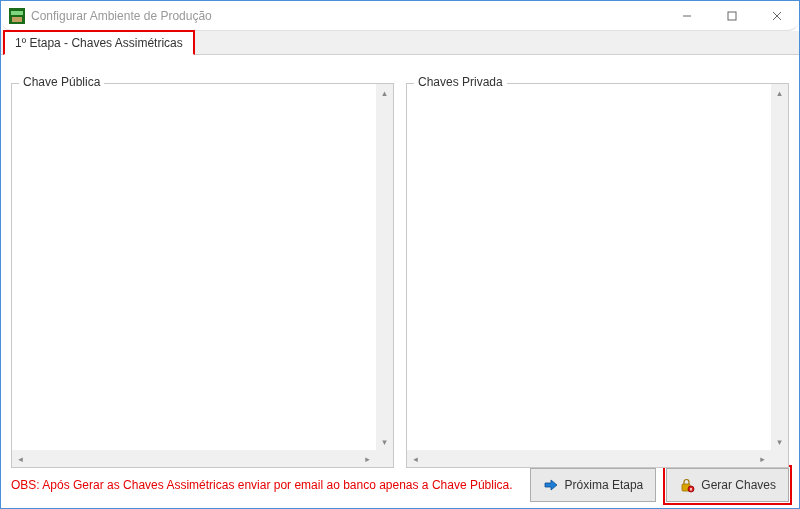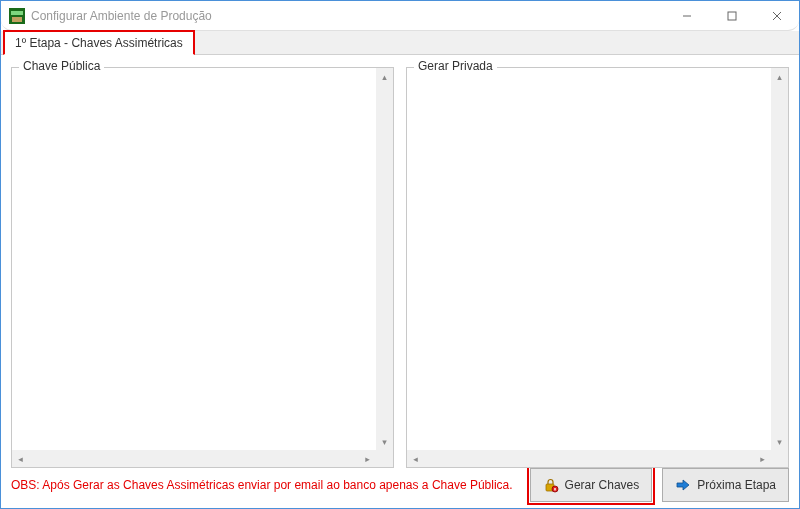--- a/index.html
+++ b/index.html
@@ -63,21 +63,21 @@
       color: #333;
       margin-left: 2px;
       position: relative;
       top: 1px;
     }
     .tab.highlighted {
       border: 2px solid #e60000;
       border-bottom: 1px solid #fff;
     }
     .content {
-      padding: 6px 10px 6px 10px;
+      padding: 22px 10px 6px 10px;
       height: calc(100% - 30px - 24px);
       display: flex;
       flex-direction: column;
     }
     .panels {
       display: flex;
       gap: 12px;
       flex: 1;
       min-height: 0;
     }
@@ -247,21 +247,21 @@
           <div class="h-scroll">
             <div class="scroll-arrow">◂</div>
             <div class="scroll-arrow">▸</div>
           </div>
           <div class="corner"></div>
         </div>
       </div>
     </div>
 
     <div class="panel">
-      <span class="panel-label">Gerar Privada</span>
+      <span class="panel-label">Chaves Privada</span>
       <div class="panel-box">
         <div class="textarea-wrap">
           <textarea class="key-area" readonly="" style=""></textarea>
           <div class="v-scroll">
             <div class="scroll-arrow">▴</div>
             <div class="scroll-arrow">▾</div>
           </div>
           <div class="h-scroll">
             <div class="scroll-arrow">◂</div>
             <div class="scroll-arrow">▸</div>
@@ -270,33 +270,33 @@
         </div>
       </div>
     </div>
 
   </div>
 
   <div class="footer">
     <div class="obs-text">
       <div>OBS: Após Gerar as Chaves Assimétricas enviar por email ao banco apenas a Chave Pública.</div>
     </div>
+    <div class="btn">
+      <span class="icon-arrow">
+        <svg width="16" height="16" viewBox="0 0 16 16">
+          <path d="M2 6 H8 V3 L14 8 L8 13 V10 H2 Z" fill="#1e7dd6" stroke="#0f4f8d" stroke-width="0.8"></path>
+        </svg>
+      </span>
+      <span>Próxima Etapa</span>
+    </div>
     <div class="btn highlighted">
       <span class="icon-lock">
         <svg width="16" height="16" viewBox="0 0 16 16">
           <rect x="3" y="7" width="8" height="7" rx="1" fill="#d9a400" stroke="#a07000" stroke-width="0.8"></rect>
           <path d="M5 7 V5 a2.5 2.5 0 0 1 5 0 V7" fill="none" stroke="#a07000" stroke-width="1.2"></path>
           <circle cx="12" cy="12" r="3" fill="#e02020" stroke="#8a0000" stroke-width="0.8"></circle>
           <rect x="11.3" y="11" width="1.4" height="2.5" fill="#fff"></rect>
         </svg>
       </span>
       <span>Gerar Chaves</span>
     </div>
-    <div class="btn">
-      <span class="icon-arrow">
-        <svg width="16" height="16" viewBox="0 0 16 16">
-          <path d="M2 6 H8 V3 L14 8 L8 13 V10 H2 Z" fill="#1e7dd6" stroke="#0f4f8d" stroke-width="0.8"></path>
-        </svg>
-      </span>
-      <span>Próxima Etapa</span>
-    </div>
   </div>
 </div>
 
 </body></html>

